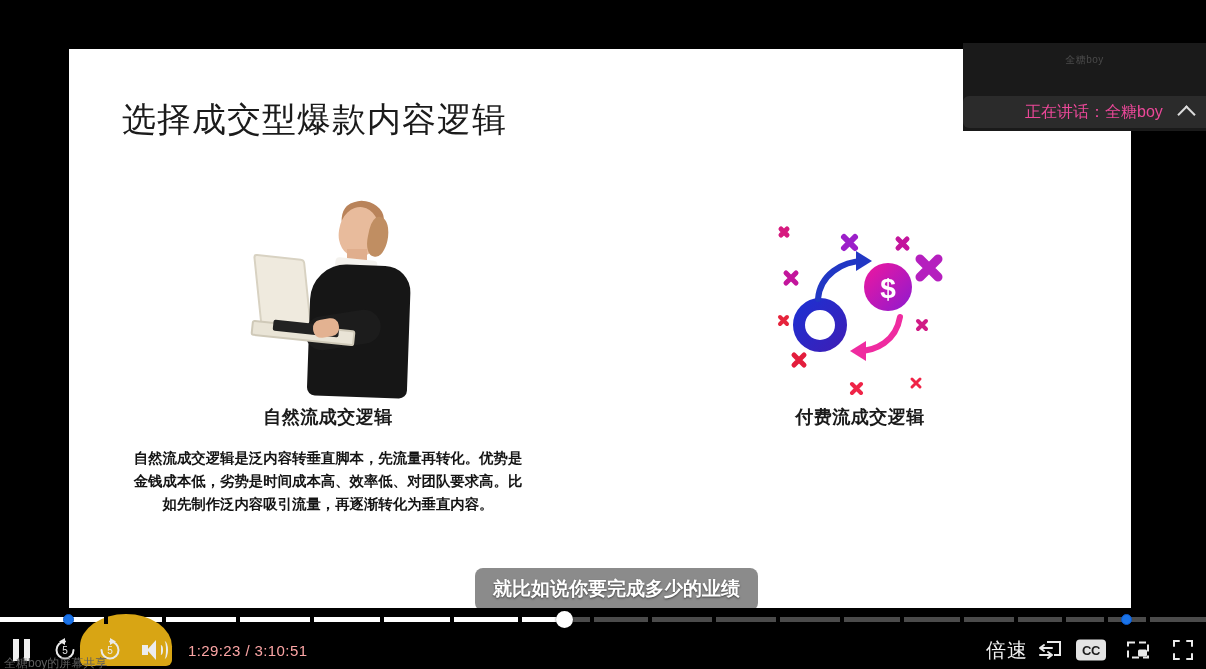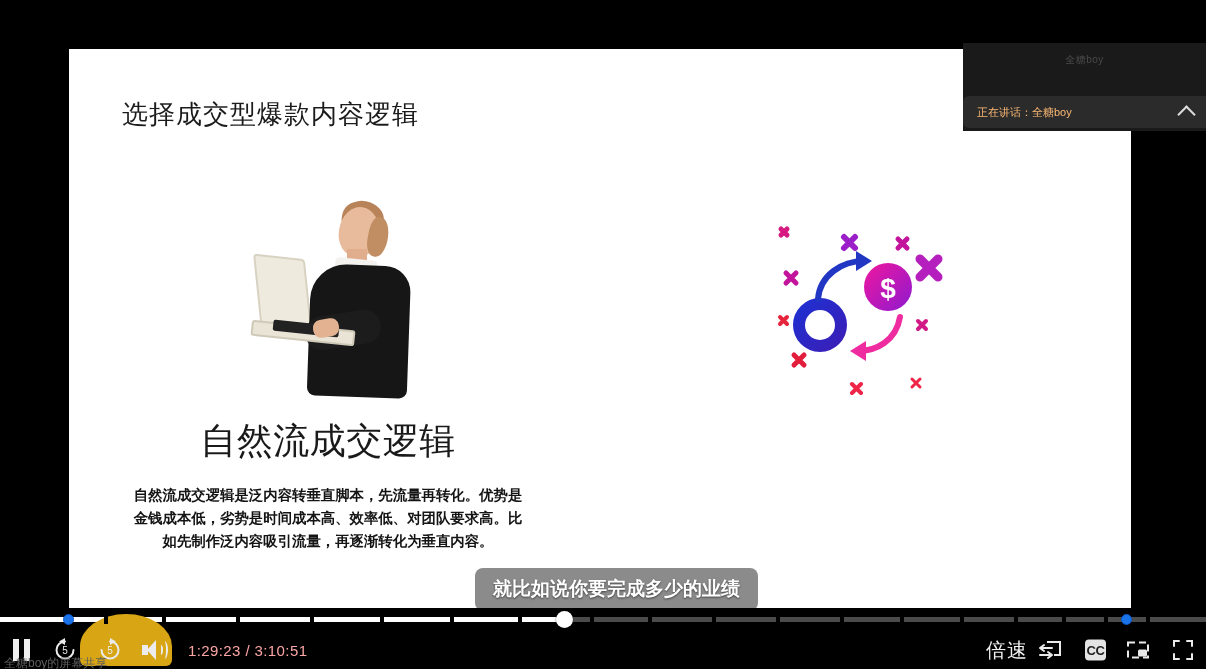--- a/index.html
+++ b/index.html
@@ -13,33 +13,33 @@
   #stage{ position:absolute; left:0; top:0; width:1206px; height:669px; background:#000; }
 
   
   #slide{
     position:absolute; left:69px; top:49px; width:1062px; height:559px;
     background:#ffffff; overflow:hidden;
   }
 
   #slide-title{
     position:absolute; left:53px; top:48px;
-    font-size:26px; color:#1b1b1b; letter-spacing:1px;
+    font-size:34px; color:#1b1b1b; letter-spacing:1px;
     font-family:"Liberation Sans","DejaVu Sans",sans-serif;
   }
 
   .col{ position:absolute; top:150px; width:470px; }
   .col.left{ left:24px; }
   .col.right{ left:556px; }
 
   .art{ height:200px; position:relative; }
 
   .col-heading{
-    text-align:center; font-size:36px; color:#1a1a1a; font-weight:400;
-    margin-top:18px; letter-spacing:0.5px;
+    text-align:center; font-size:18px; color:#1a1a1a; font-weight:700;
+    margin-top:6px; letter-spacing:0.5px;
   }
   .col-body{
     margin:18px auto 8px; width:392px; text-align:center;
     font-size:14.4px; line-height:23px; color:#141414; font-weight:bold;
   }
 
   
   .woman{ position:absolute; left:50%; top:2px; transform:translateX(-50%); width:170px; height:196px; }
   .w-head{ position:absolute; left:96px; top:6px; width:40px; height:50px;
     background:#e8bb9c; border-radius:50% 50% 46% 46%; transform:rotate(8deg); }
@@ -82,21 +82,21 @@
   #speaker-tile-name{
     position:absolute; left:0; right:0; top:10px; text-align:center;
     color:#4a4a4a; font-size:10px; letter-spacing:.5px;
   }
   #speaking-pill{
     position:absolute; left:963px; top:96px; width:243px; height:32px;
     background:#2b2b2b; border-radius:6px 0 0 6px;
     display:flex; align-items:center; justify-content:space-between;
     padding:0 13px 0 14px;
   }
-  #speaking-label{ color:#fdba74; font-size:11px; white-space:nowrap; }
+  #speaking-label{ color:#ec4899; font-size:16px; white-space:nowrap;margin-left:48px; }
   .chev{ width:13px; height:13px; border-left:2px solid #dcdcdc; border-top:2px solid #dcdcdc;
     transform:rotate(45deg); margin-bottom:-4px; }
 
   
   #player-bar{
     position:absolute; left:0; bottom:0; width:1206px; height:61px; background:#000;
   }
 
   
   #progress-wrap{ position:absolute; left:0; top:0; width:1206px; height:22px; }
@@ -132,21 +132,21 @@
     border-top:10px solid transparent; border-bottom:10px solid transparent; border-right:9px solid #ececec; }
   .spk-w1{ position:absolute; left:16px; top:6px; width:5px; height:10px;
     border-right:2px solid #ececec; border-radius:0 50% 50% 0/0 50% 50% 0; }
   .spk-w2{ position:absolute; left:19px; top:2px; width:7px; height:18px;
     border-right:2px solid #ececec; border-radius:0 50% 50% 0/0 50% 50% 0; }
 
   #time{ left:188px; font-size:15px; color:#fca5a5; letter-spacing:.4px; white-space:nowrap; }
 
   #speed{ right:178px; font-size:20px; color:#f2f2f2; letter-spacing:1px; }
   #btn-cast{ right:144px; width:24px; height:22px; }
-  #btn-cc{ right:100px; width:21px; height:21px; background:#e4e4e4; border-radius:4px;
+  #btn-cc{ right:100px; width:30px; height:21px; background:#e4e4e4; border-radius:4px;
     color:#1d1d1d; font-size:13px; font-weight:bold; line-height:21px; text-align:center; letter-spacing:-.3px; }
   #btn-pip{ right:56px; width:24px; height:21px; }
   #btn-full{ right:12px; width:22px; height:22px; }
 
   .ico-svg{ display:block; }
 
   
   #share-label{
     position:absolute; left:4px; bottom:-3px; color:#5e5e5e; font-size:12px; white-space:nowrap;
   }
@@ -212,20 +212,21 @@
 
           <circle cx="128" cy="88" r="24" fill="url(#gcoin)"></circle>
           <text x="128" y="99" text-anchor="middle" font-size="28" font-weight="bold" fill="#ffffff" font-family="Liberation Sans, sans-serif">$</text>
 
           <path d="M58 100 C60 76 82 62 104 62" fill="none" stroke="#2137c4" stroke-width="6" stroke-linecap="round"></path>
           <path d="M96 52 l16 10 -16 10z" fill="#2137c4"></path>
           <path d="M140 118 C136 142 116 152 98 152" fill="none" stroke="#ef2ba0" stroke-width="6" stroke-linecap="round"></path>
           <path d="M106 142 l-16 10 16 10z" fill="#ef2ba0"></path>
         </svg>
       </div>
+      <div class="col-heading">付费流成交逻辑</div>
     </div>
   </div>
 
   <div id="caption">就比如说你要完成多少的业绩</div>
 
   <div id="speaker-tile">
     <div id="speaker-tile-name">全糖boy</div>
   </div>
   <div id="speaking-pill">
     <span id="speaking-label">正在讲话：全糖boy</span>

